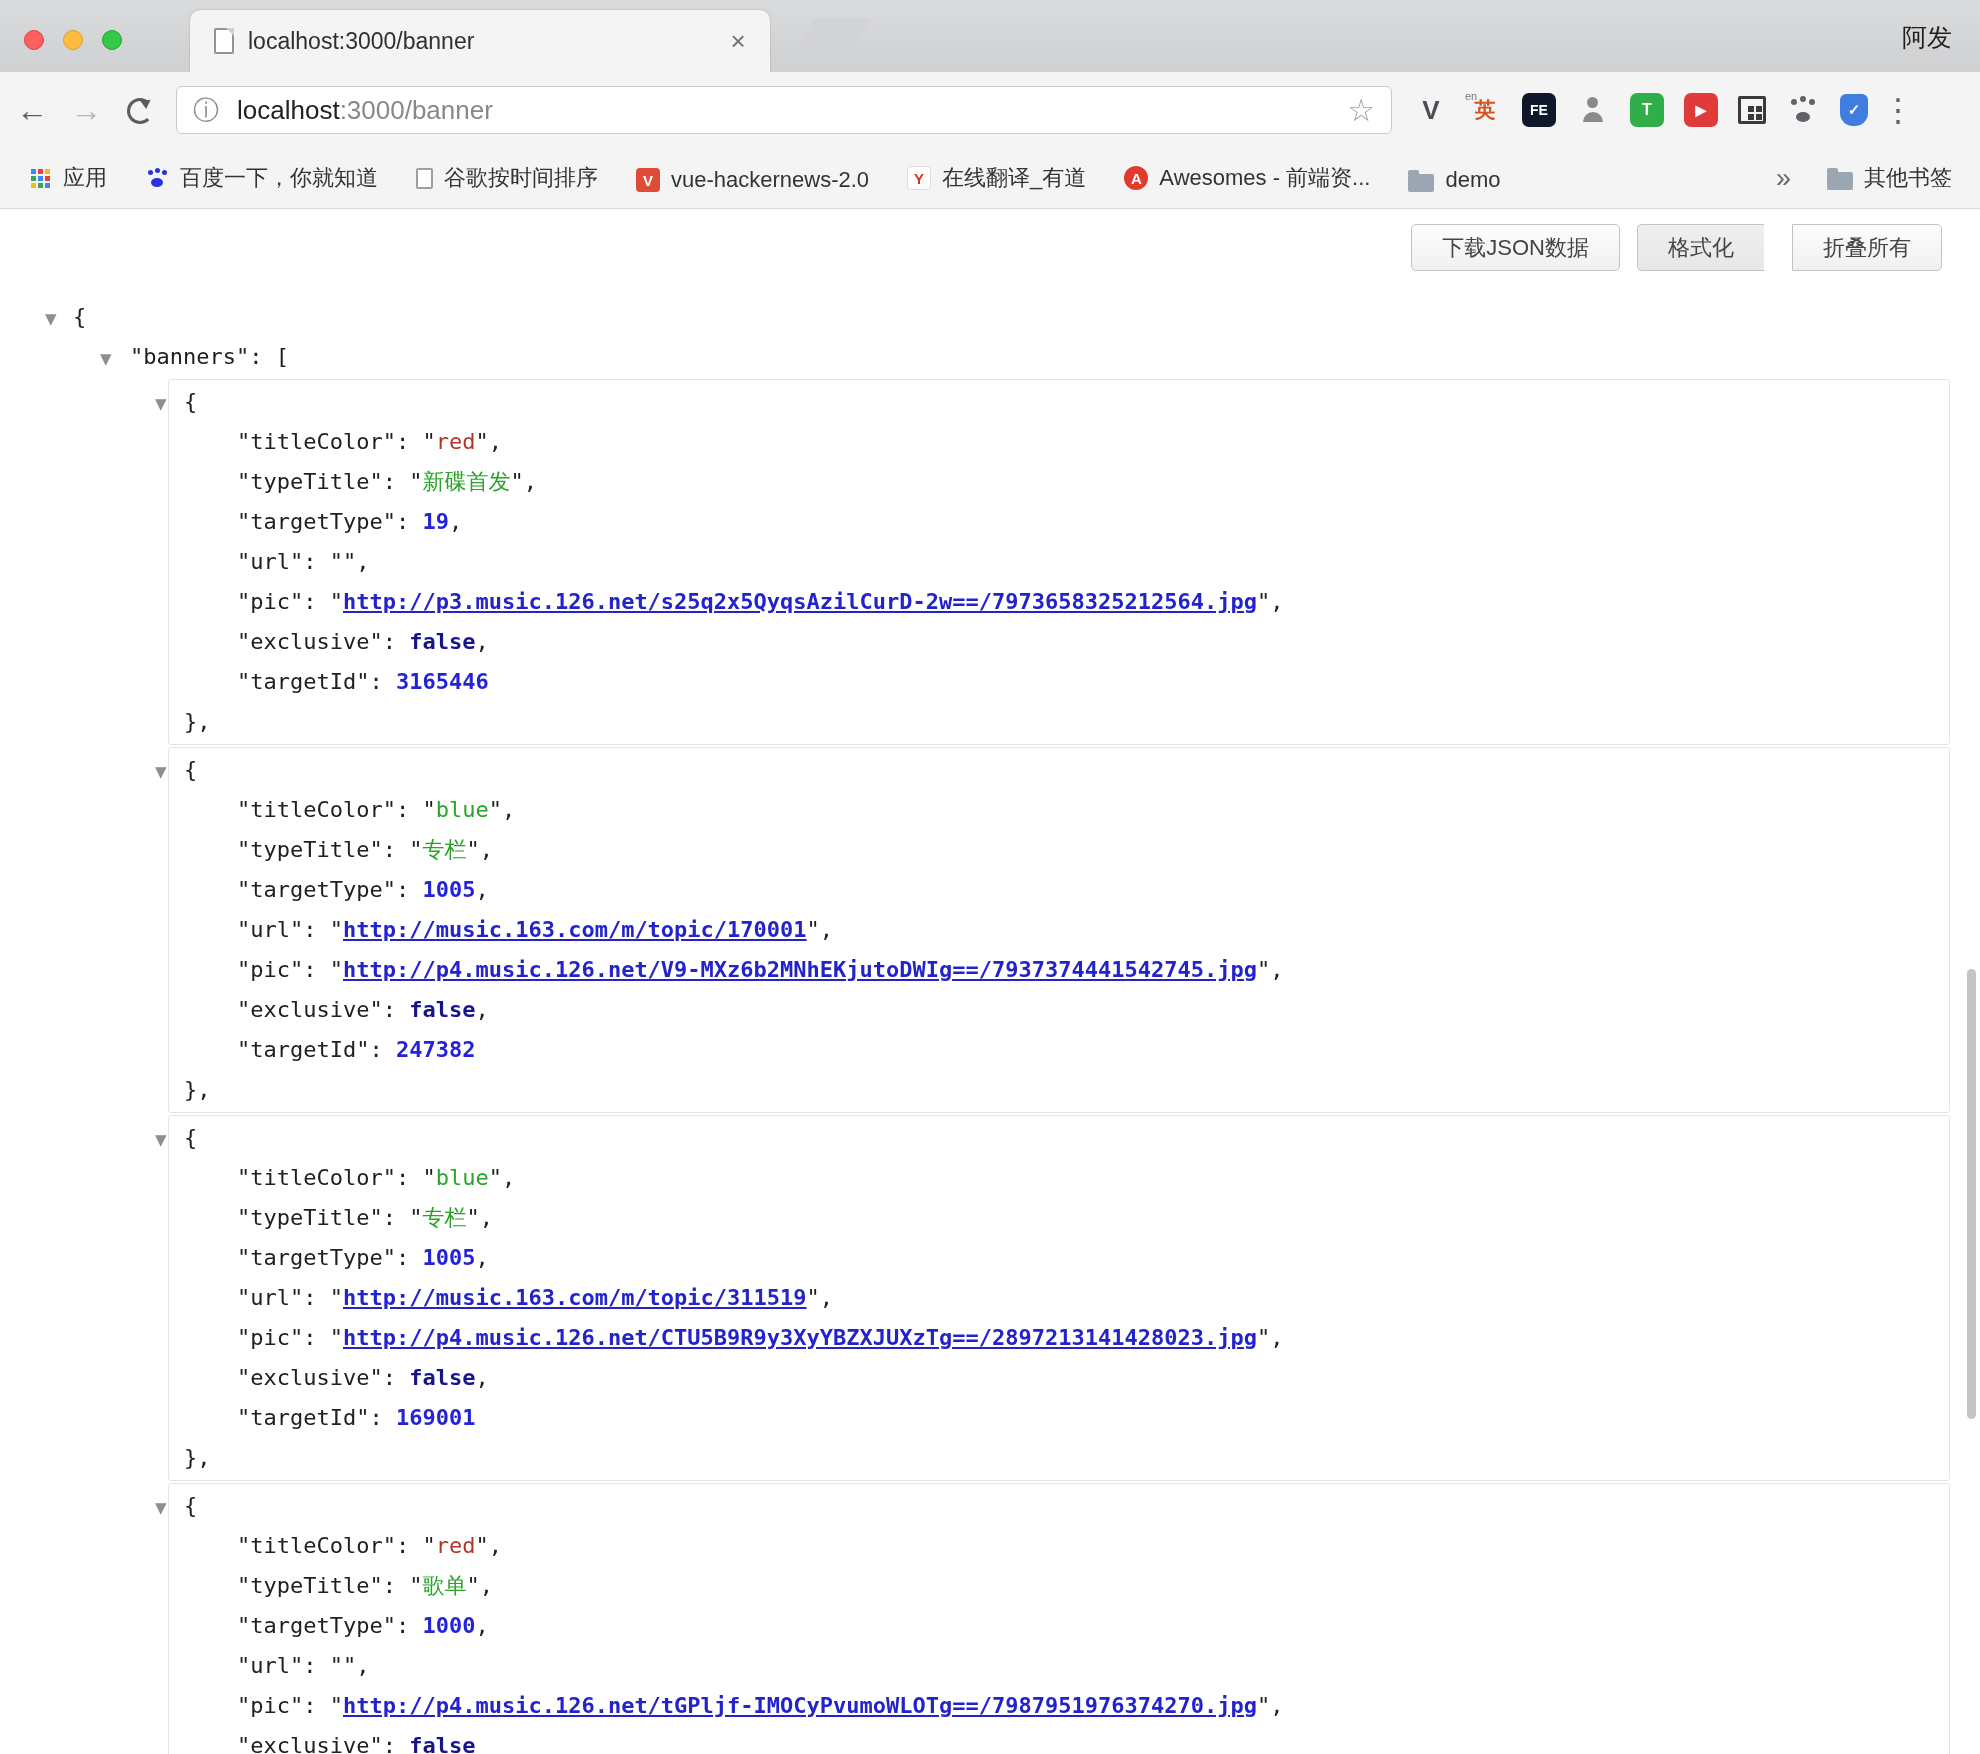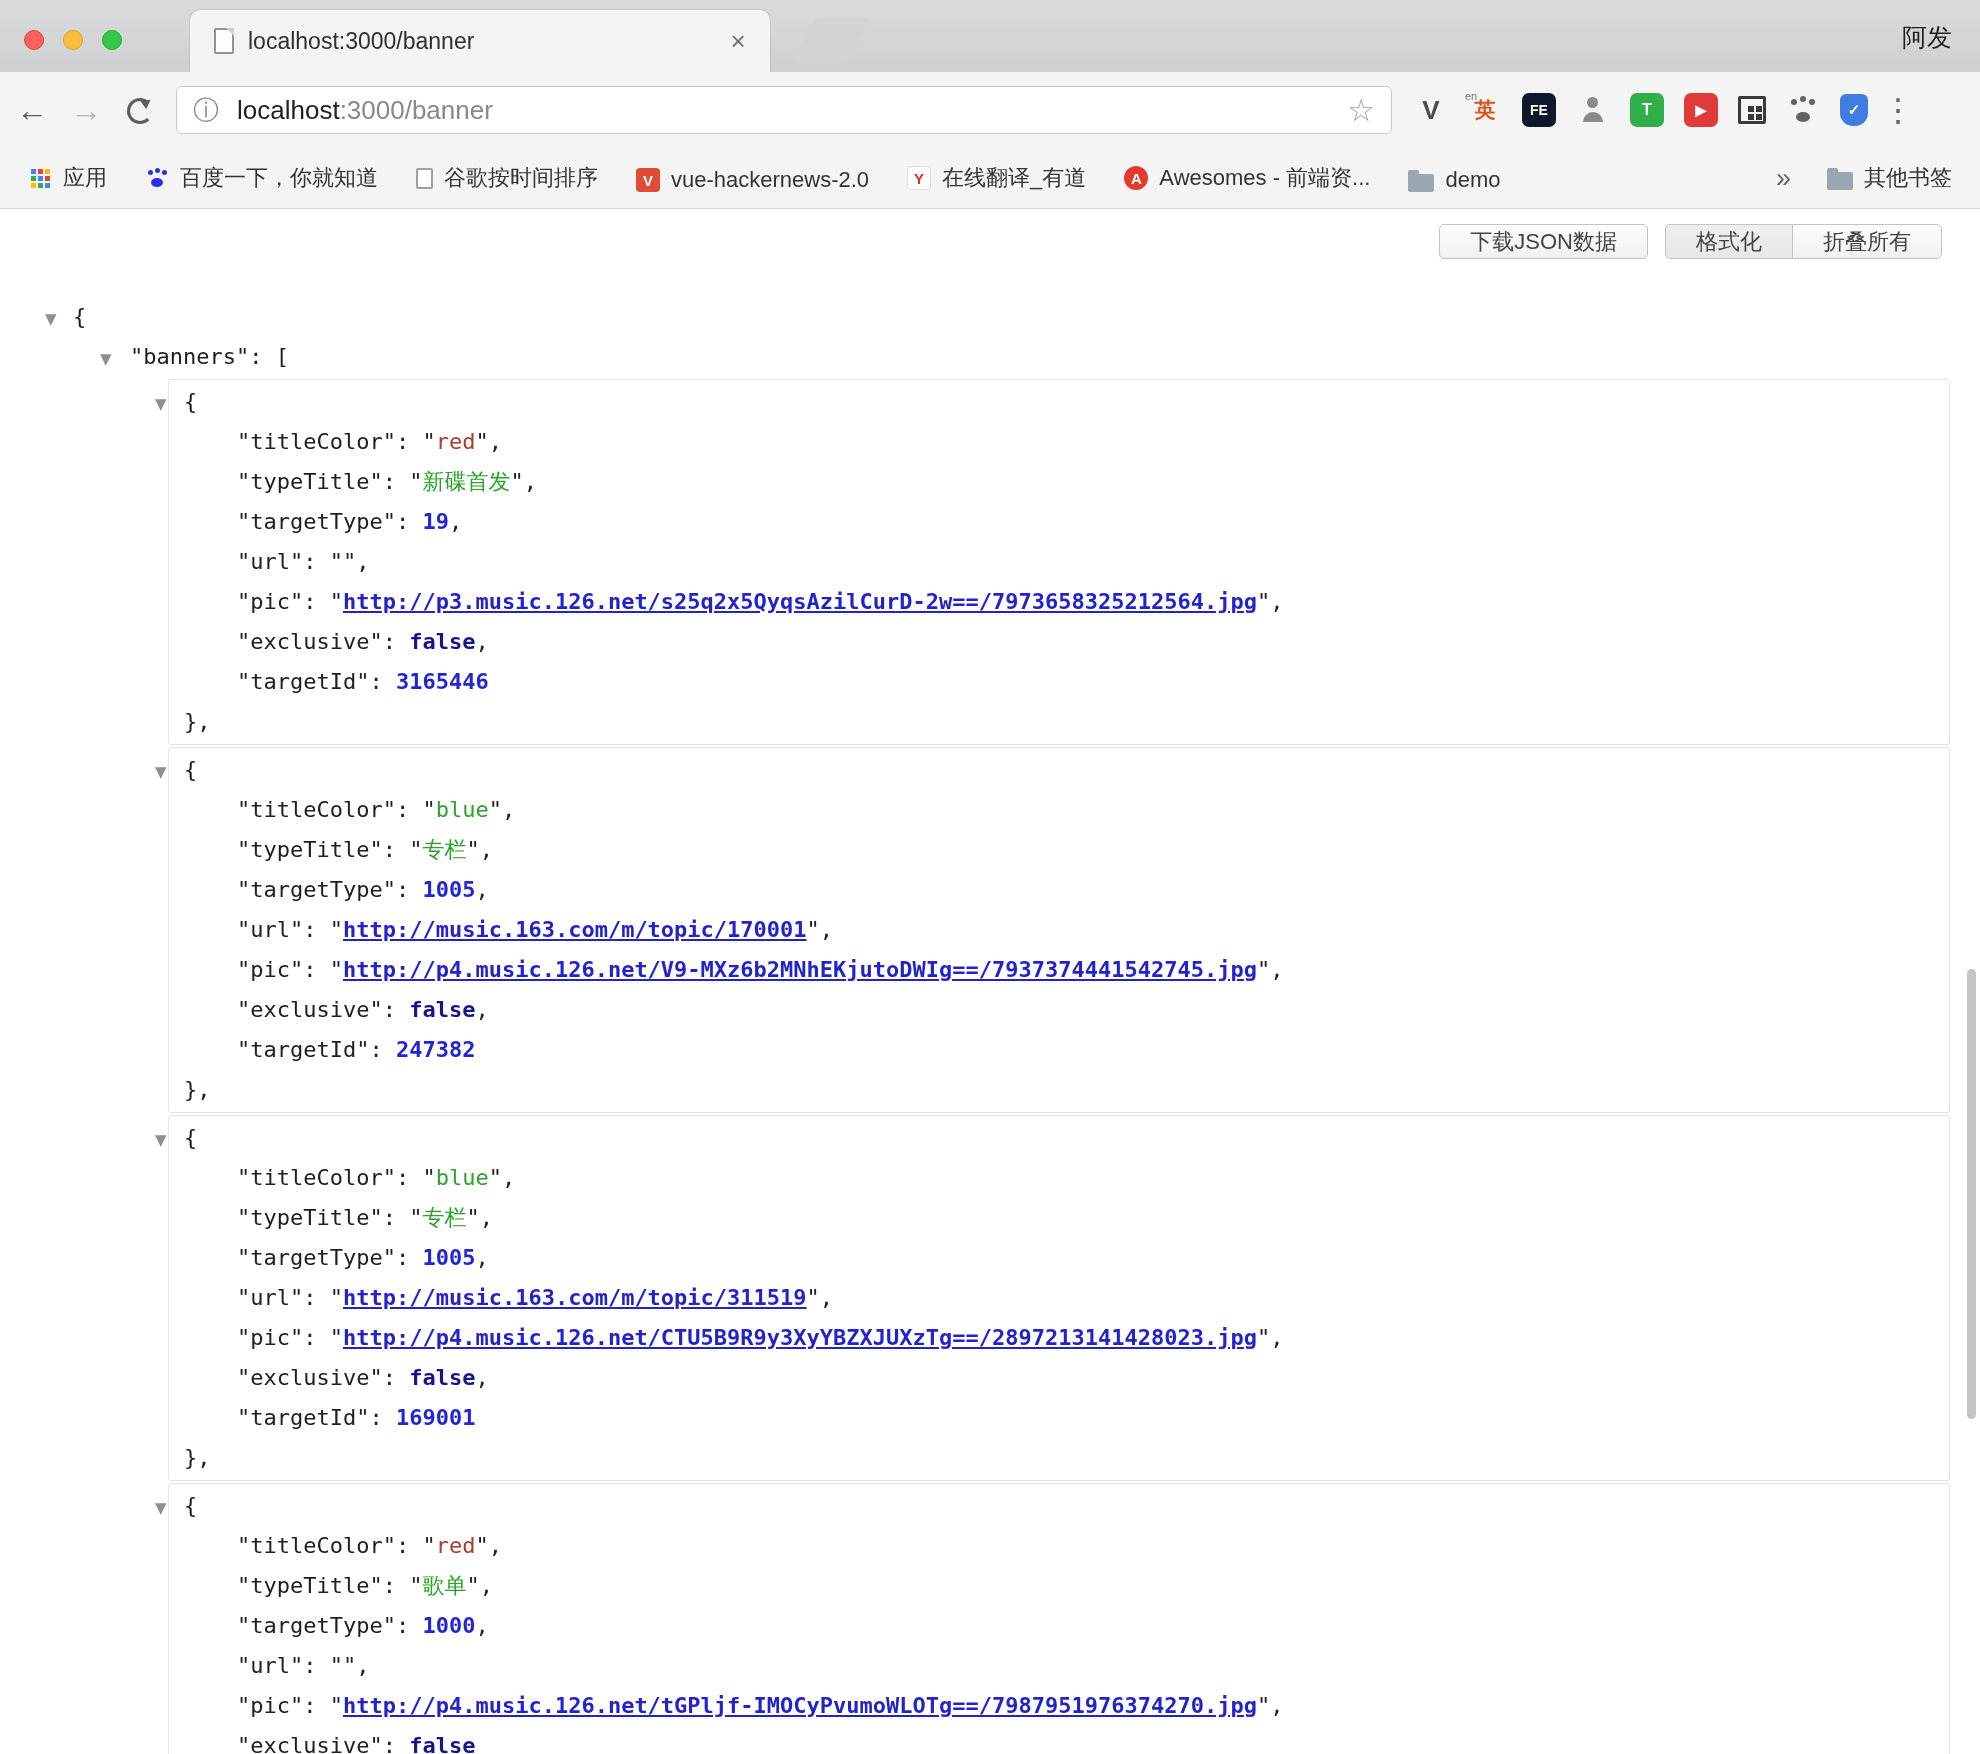--- a/index.html
+++ b/index.html
@@ -99,23 +99,23 @@
   .awesomes-icon{background:#e23b2e;border-radius:50%;color:#fff;} .awesomes-icon::before{content:"A";}
   .folder-icon{width:26px;height:18px;background:#9aa6b2;border-radius:2px;margin-top:5px;}
   .folder-icon::before{content:"";position:absolute;top:-4px;left:0;width:11px;height:5px;
     background:#9aa6b2;border-radius:2px 2px 0 0;}
   .bm-spacer{flex:1;}
   .bm-overflow{font-size:27px;color:#666;margin-right:36px;}
 
   
   .content{position:absolute;top:209px;left:0;right:0;bottom:0;background:#fff;overflow:hidden;}
   .actions{position:absolute;top:15px;right:38px;display:flex;gap:17px;}
-  .btn{height:35px;border:1px solid #c3c3c3;background:linear-gradient(#fdfdfd,#f0f0f0);
+  .btn{height:47px;border:1px solid #c3c3c3;background:linear-gradient(#fdfdfd,#f0f0f0);
     border-radius:5px;font-size:22px;color:#444;padding:0 30px;font-family:inherit;cursor:pointer;}
-  .btn-group{display:flex;}
+  .btn-group{display:flex;gap:28px;}
   .btn-group .seg:first-child{border-radius:5px 0 0 5px;border-right:none;
     background:linear-gradient(#efefef,#e7e7e7);}
   .btn-group .seg:last-child{border-radius:0 5px 5px 0;text-align:center;}
 
   .json{position:absolute;top:88px;left:0;right:30px;color:#202020;
     font-family:"DejaVu Sans Mono","Liberation Mono",monospace;font-size:22px;line-height:40px;}
   .line{position:relative;white-space:pre;}
   .lvl0{margin-left:73px;}
   .lvl1{margin-left:130px;}
   .tri{position:absolute;top:2px;font-size:15px;color:#8f8f8f;line-height:40px;

